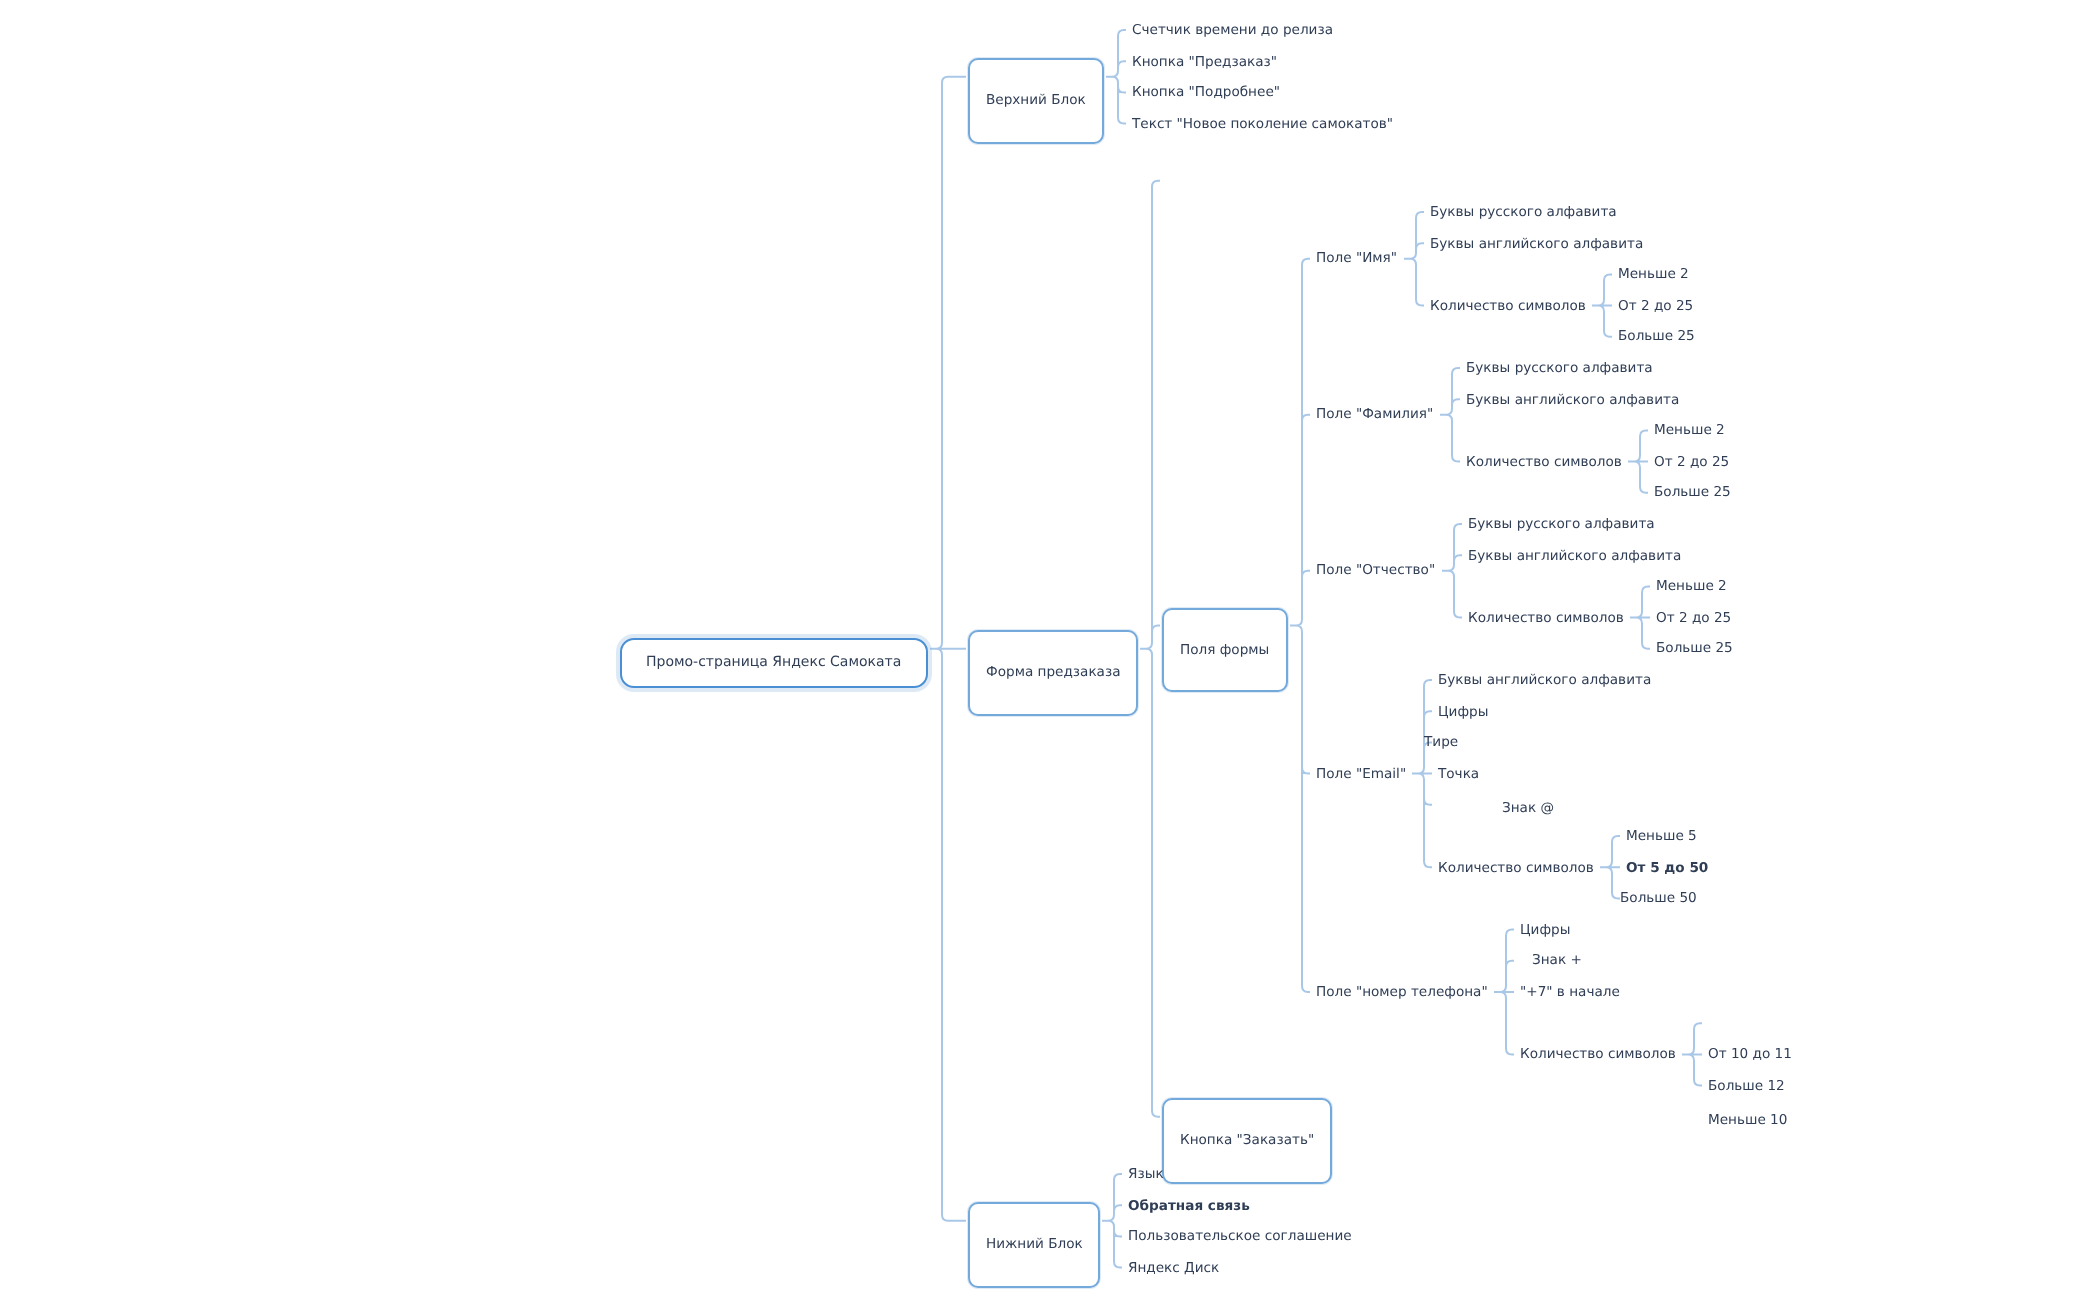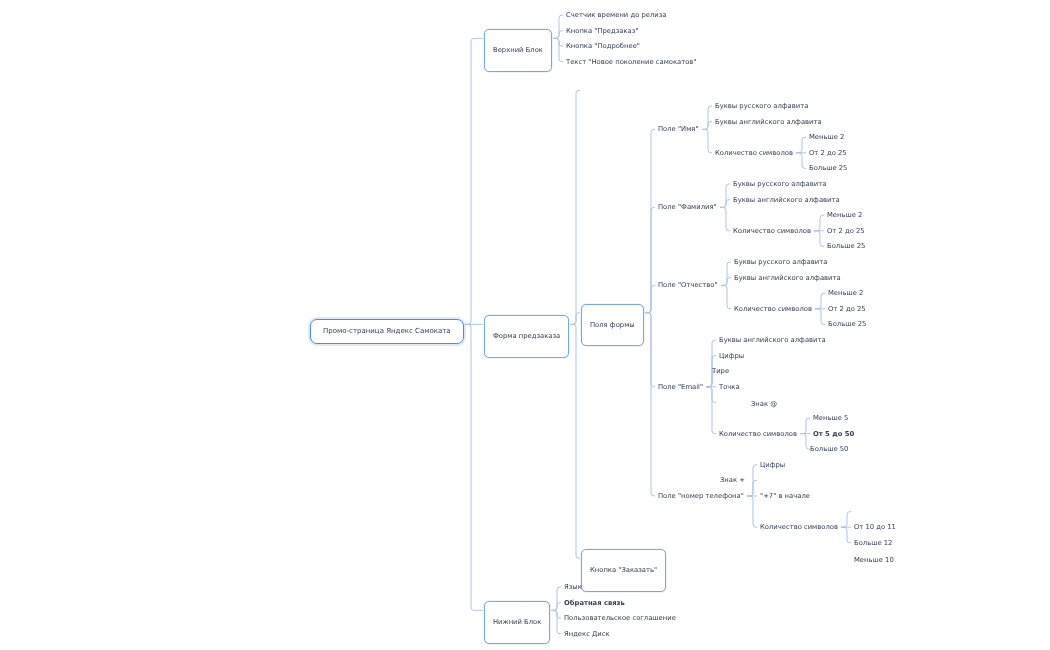--- a/index.html
+++ b/index.html
@@ -78,21 +78,21 @@
     <div class="node text" style="left: 717px; top: 350.6px;">Цифры</div>
     <div class="node text" style="left: 710px; top: 366.2px;">Тире</div>
     <div class="node text" style="left: 717px; top: 381.8px; text-align: center;">Точка</div>
     <div class="node text" style="left: 717px; top: 399px; margin-left: 32px;">Знак @</div>
     <div class="node text" style="left: 717px; top: 428.6px;">Количество символов</div>
     <div class="node text" style="left: 811px; top: 413px;">Меньше 5</div>
     <div class="node text" style="left: 811px; top: 428.6px; font-weight: bold;">От 5 до 50</div>
     <div class="node text" style="left: 764px; top: 444.2px; margin-left: 44px;">Больше 50</div>
     <div class="node text" style="left: 656px; top: 491px;">Поле "номер телефона"</div>
     <div class="node text" style="left: 758px; top: 459.8px;">Цифры</div>
-    <div class="node text" style="left: 718px; top: 475.4px;">Знак +</div>
+    <div class="node text" style="left: 764px; top: 475.4px;">Знак +</div>
     <div class="node text" style="left: 758px; top: 491px;">"+7" в начале</div>
     <div class="node text" style="left: 758px; top: 522.2px;">Количество символов</div>
     <div class="node text" style="left: 852px; top: 506.6px; margin-top: 48px;">Меньше 10</div>
     <div class="node text" style="left: 852px; top: 522.2px;">От 10 до 11</div>
     <div class="node text" style="left: 852px; top: 537.8px;">Больше 12</div>
     <div class="node box" style="left: 581px; top: 549.4px;">Кнопка "Заказать"</div>
     <div class="node box" style="left: 484px; top: 601.4px;">Нижний Блок</div>
     <div class="node text" style="left: 562px; top: 582px;">Язык</div>
     <div class="node text" style="left: 562px; top: 597.6px; font-weight: bold;">Обратная связь</div>
     <div class="node text" style="left: 562px; top: 613.2px;">Пользовательское соглашение</div>

